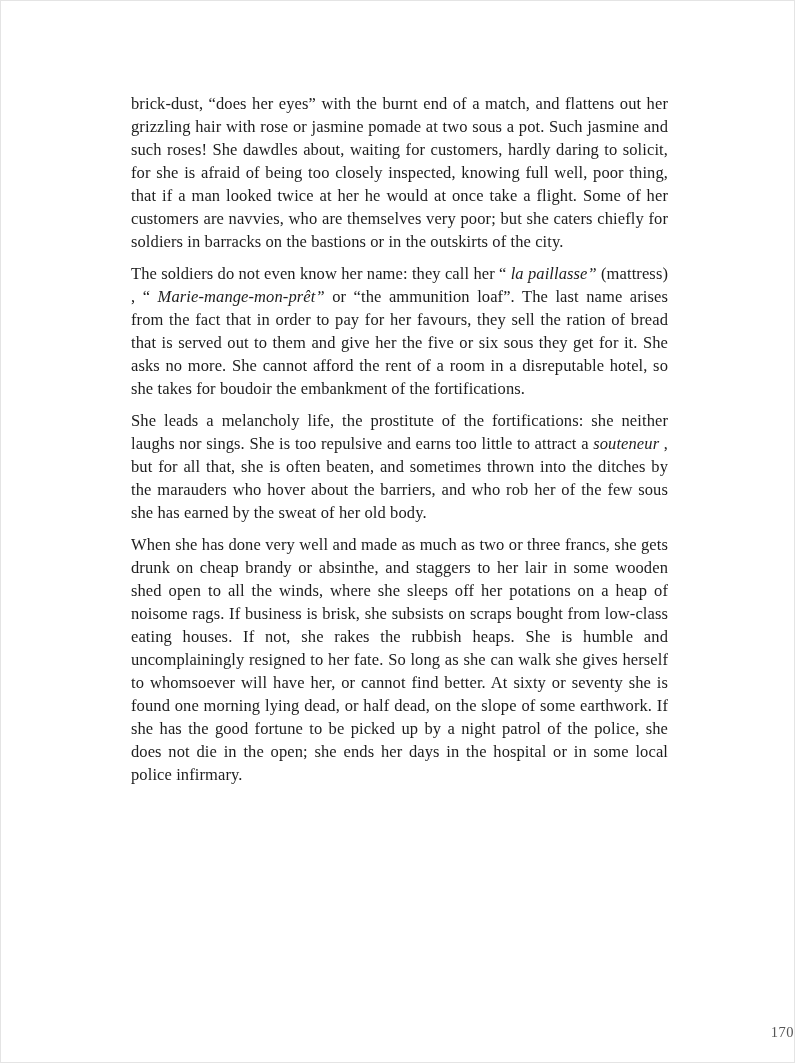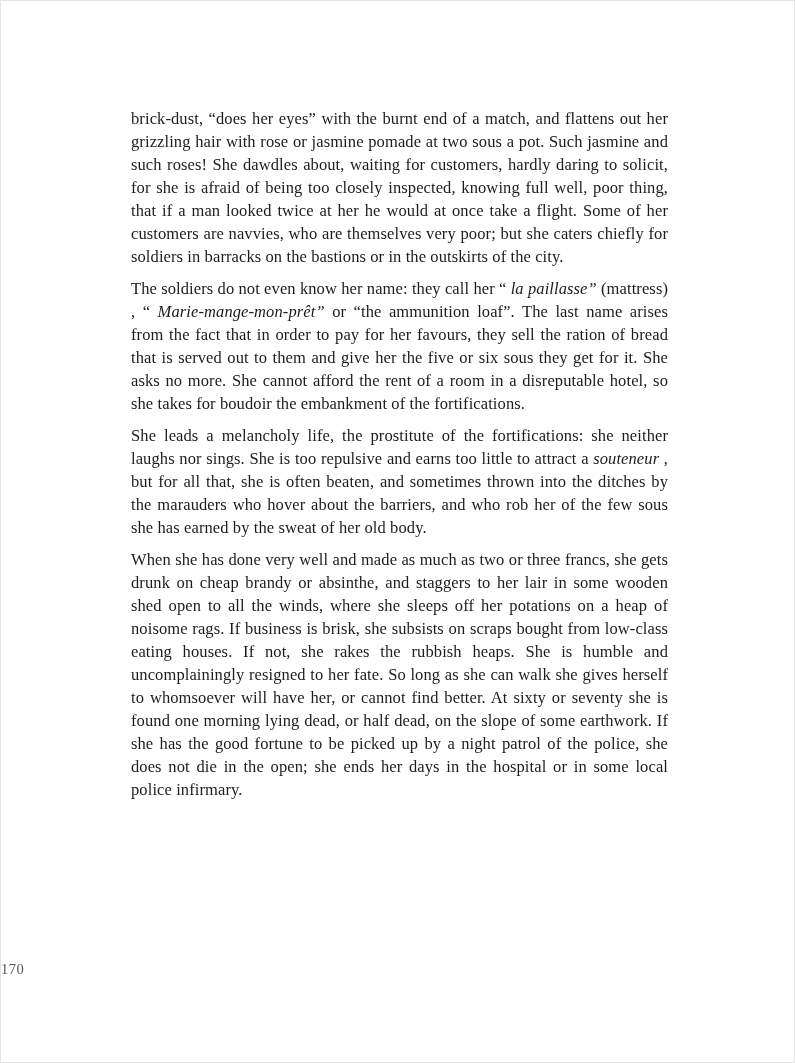--- a/index.html
+++ b/index.html
@@ -14,38 +14,38 @@
     background: #ffffff;
     box-sizing: border-box;
     border: 1px solid #e4e4e4;
     font-family: "Liberation Serif", "DejaVu Serif", serif;
     color: #1c1c1c;
     overflow: hidden;
   }
   .text-block {
     position: absolute;
     left: 130px;
-    top: 106px;
+    top: 91px;
     width: 537px;
     font-size: 16.5px;
     line-height: 23px;
   }
   .text-block p {
     margin: 0 0 9px 0;
     text-align: justify;
     letter-spacing: 0.1px;
   }
   .text-block em {
   }
   .page-footer {
     position: absolute;
     left: 0;
     width: 100%;
-    top: 959px;
-    text-align: left;
+    top: 1022px;
+    text-align: right;
   }
   .page-number {
     font-size: 14.5px;
     color: #555555;
     letter-spacing: 0.5px;
   }
 </style>
 </head>
 <body>
 

